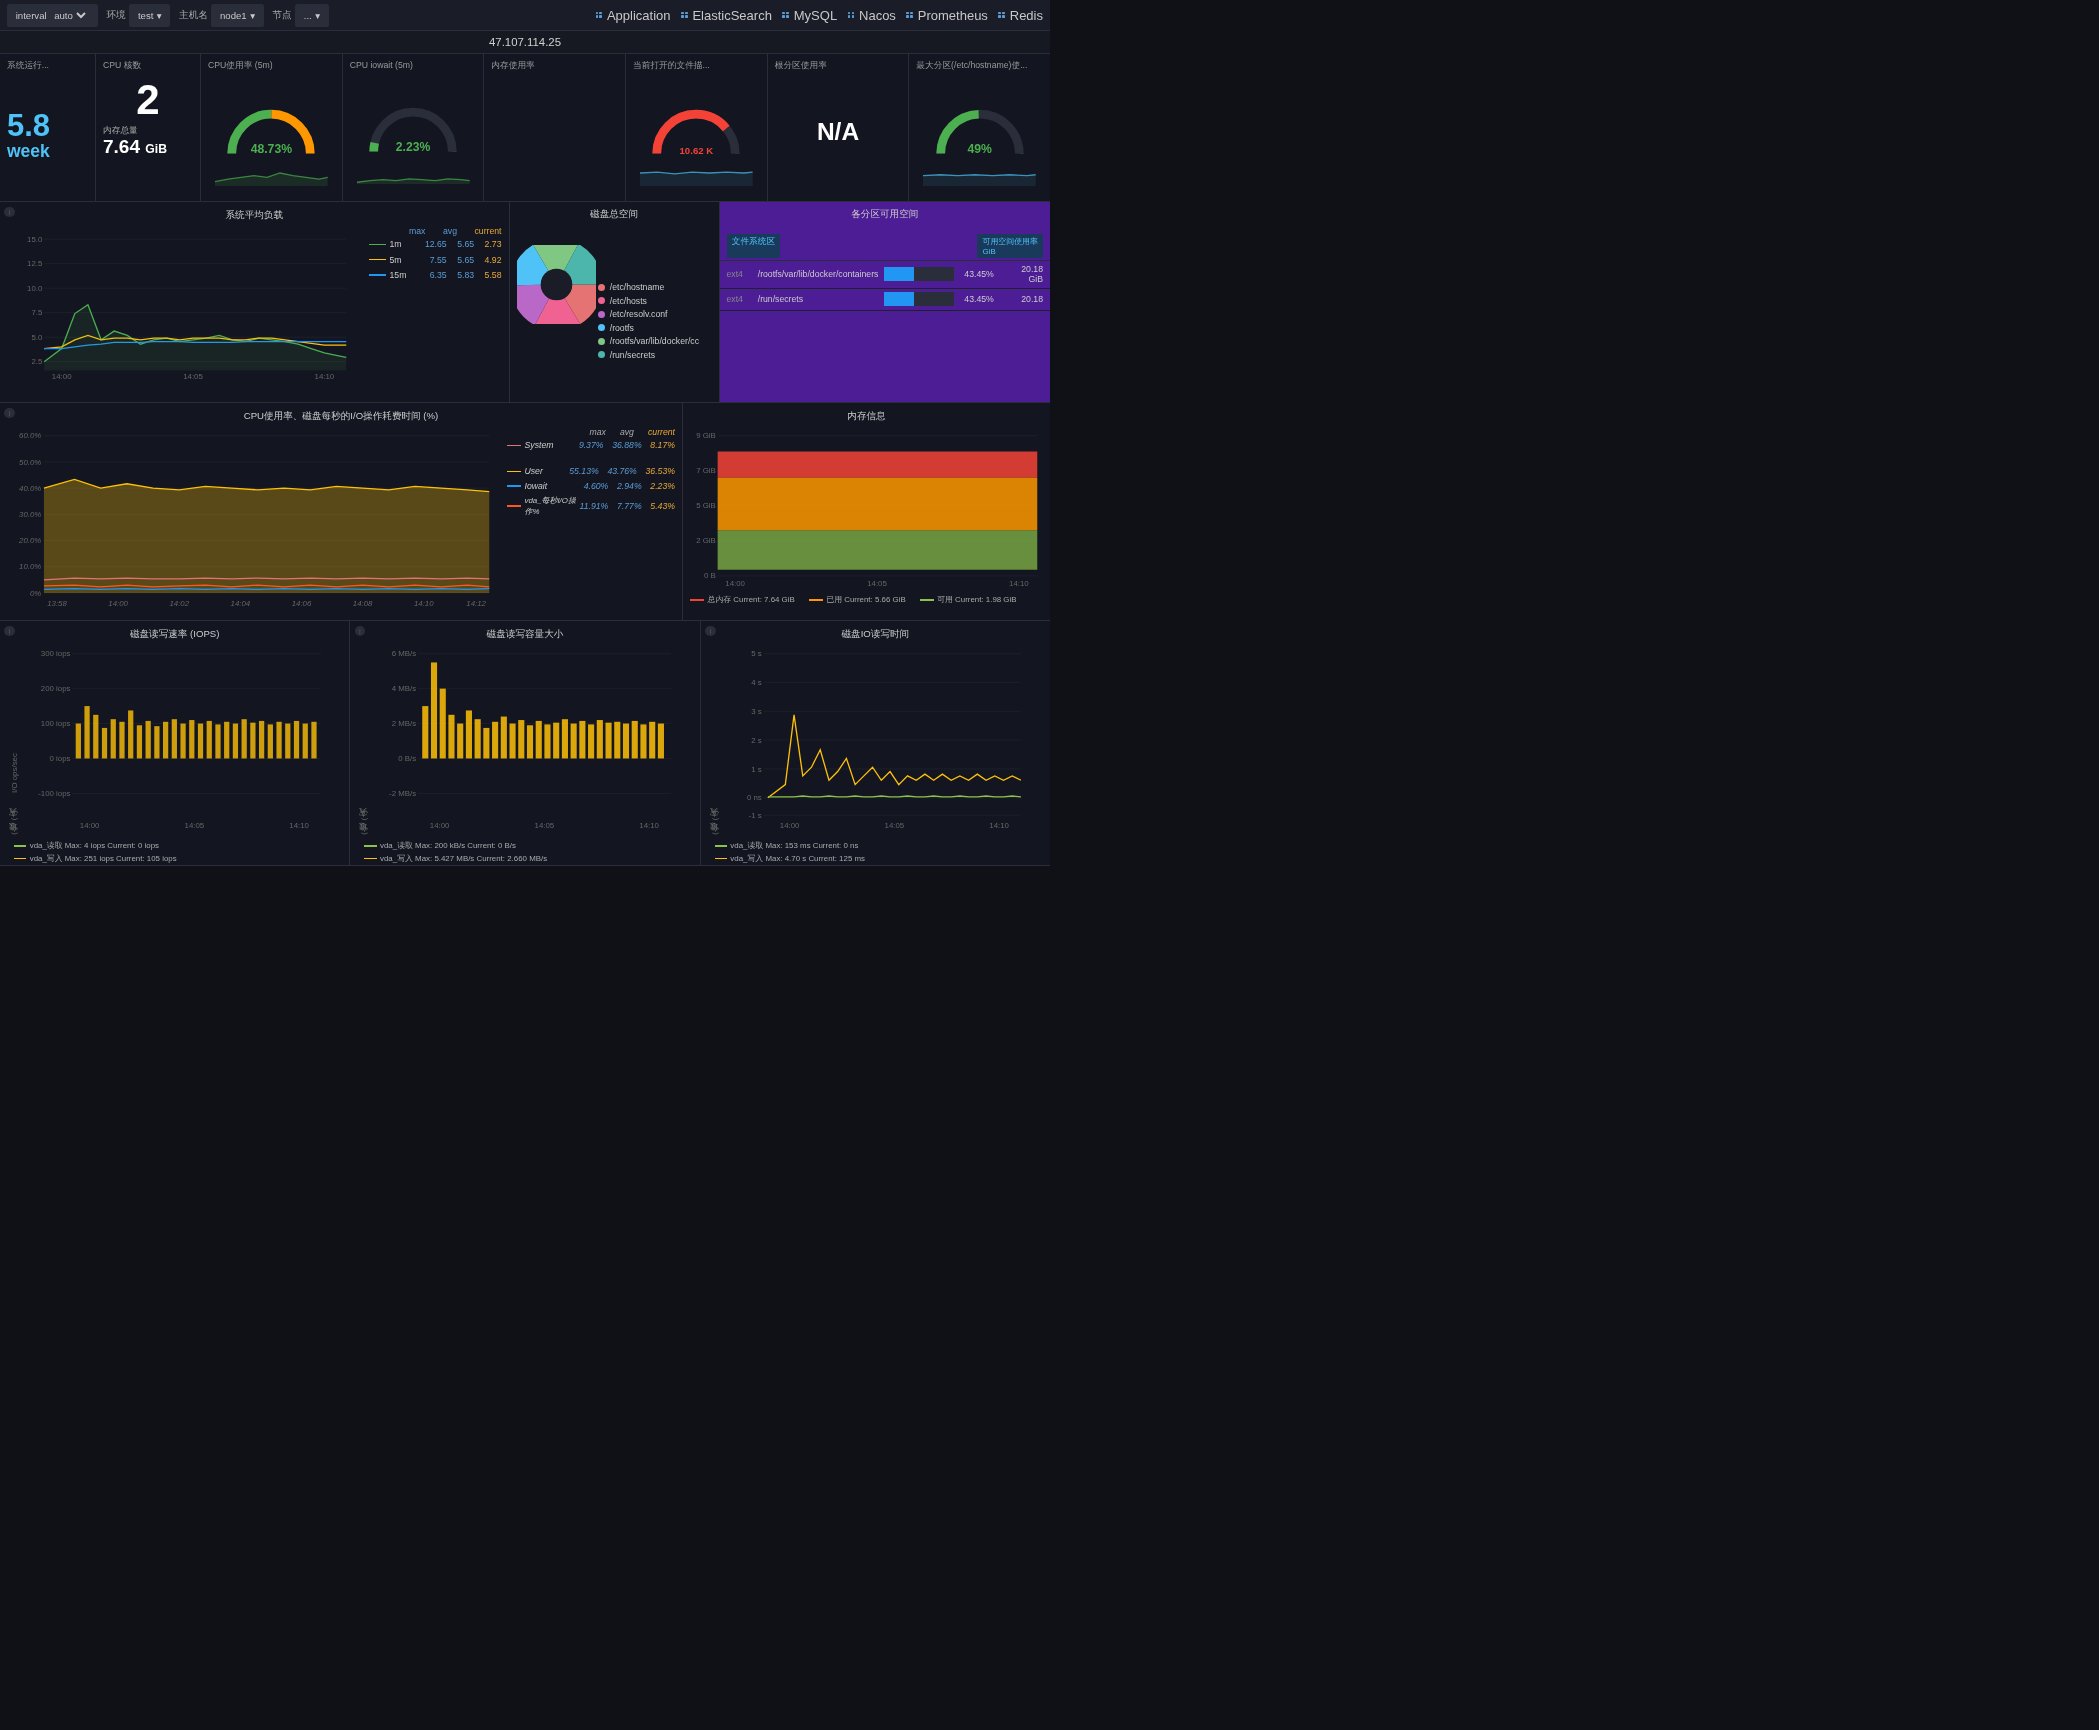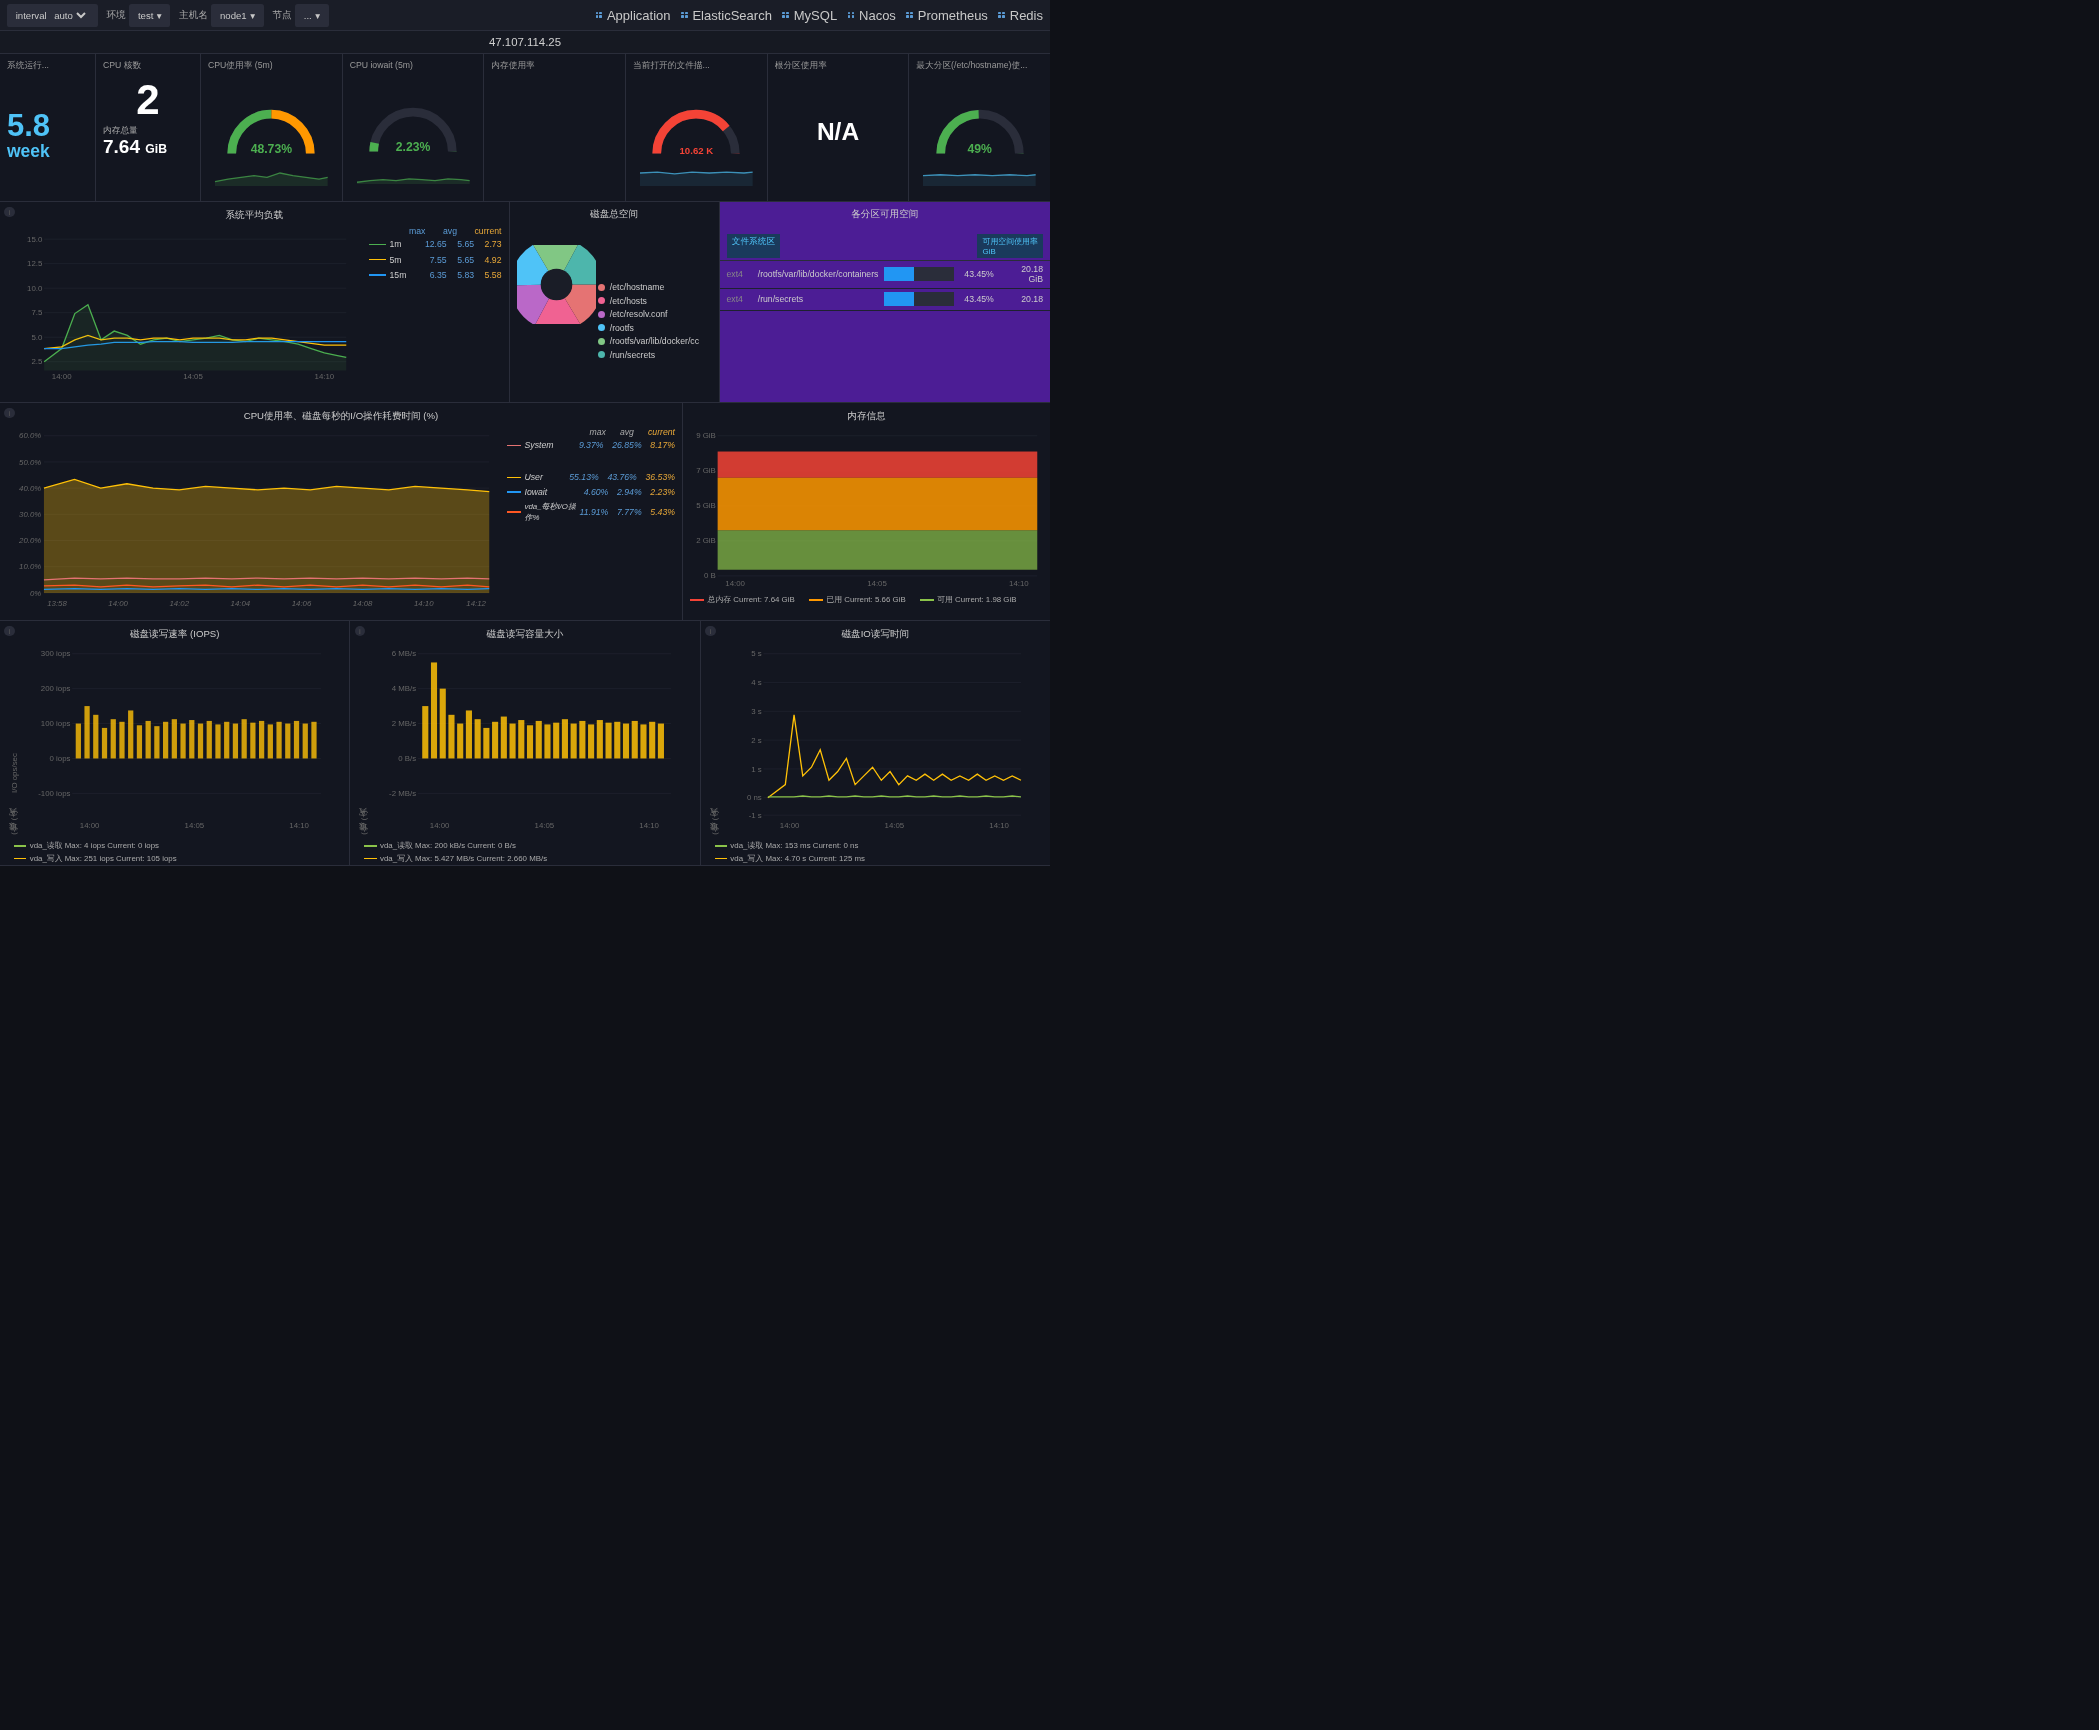--- a/index.html
+++ b/index.html
@@ -766,25 +766,25 @@
 
         <polyline points="35,182 70,181 100,183 130,181 160,183 190,182 220,181 250,183 280,181 310,183 340,181 370,183 400,181 430,183 460,181 490,183 520,181 545,183" fill="none" stroke="#ff5722" stroke-width="1.5"></polyline>
       </svg>
 
       <div style="width:175px;flex-shrink:0;font-size:8.7px;padding-left:7px;">
         <div style="display:flex;justify-content:flex-end;gap:14px;color:#aaa;margin-bottom:3.5px;">
           <span>max</span>
           <span>avg</span>
           <span style="color:#e8a838;">current</span>
         </div>
-        <div style="display:flex;align-items:center;gap:3.5px;margin-bottom:22px;">
+        <div style="display:flex;align-items:center;gap:3.5px;margin-bottom:16px;">
           <div style="width:14px;height:1.7px;background:#e57373;"></div>
           <span style="flex:1;color:#ccc;">System</span>
           <span style="color:#5b9bd5;margin-right:5.2px;">9.37%</span>
-          <span style="color:#5b9bd5;margin-right:5.2px;">26.85%</span>
+          <span style="color:#5b9bd5;margin-right:5.2px;">36.88%</span>
           <span style="color:#e8a838;">8.17%</span>
         </div>
         <div style="display:flex;align-items:center;gap:3.5px;margin-bottom:4.4px;">
           <div style="width:14px;height:1.7px;background:#ffc107;"></div>
           <span style="flex:1;color:#ccc;">User</span>
           <span style="color:#5b9bd5;margin-right:5.2px;">55.13%</span>
           <span style="color:#5b9bd5;margin-right:5.2px;">43.76%</span>
           <span style="color:#e8a838;">36.53%</span>
         </div>
         <div style="display:flex;align-items:center;gap:3.5px;margin-bottom:4.4px;">

